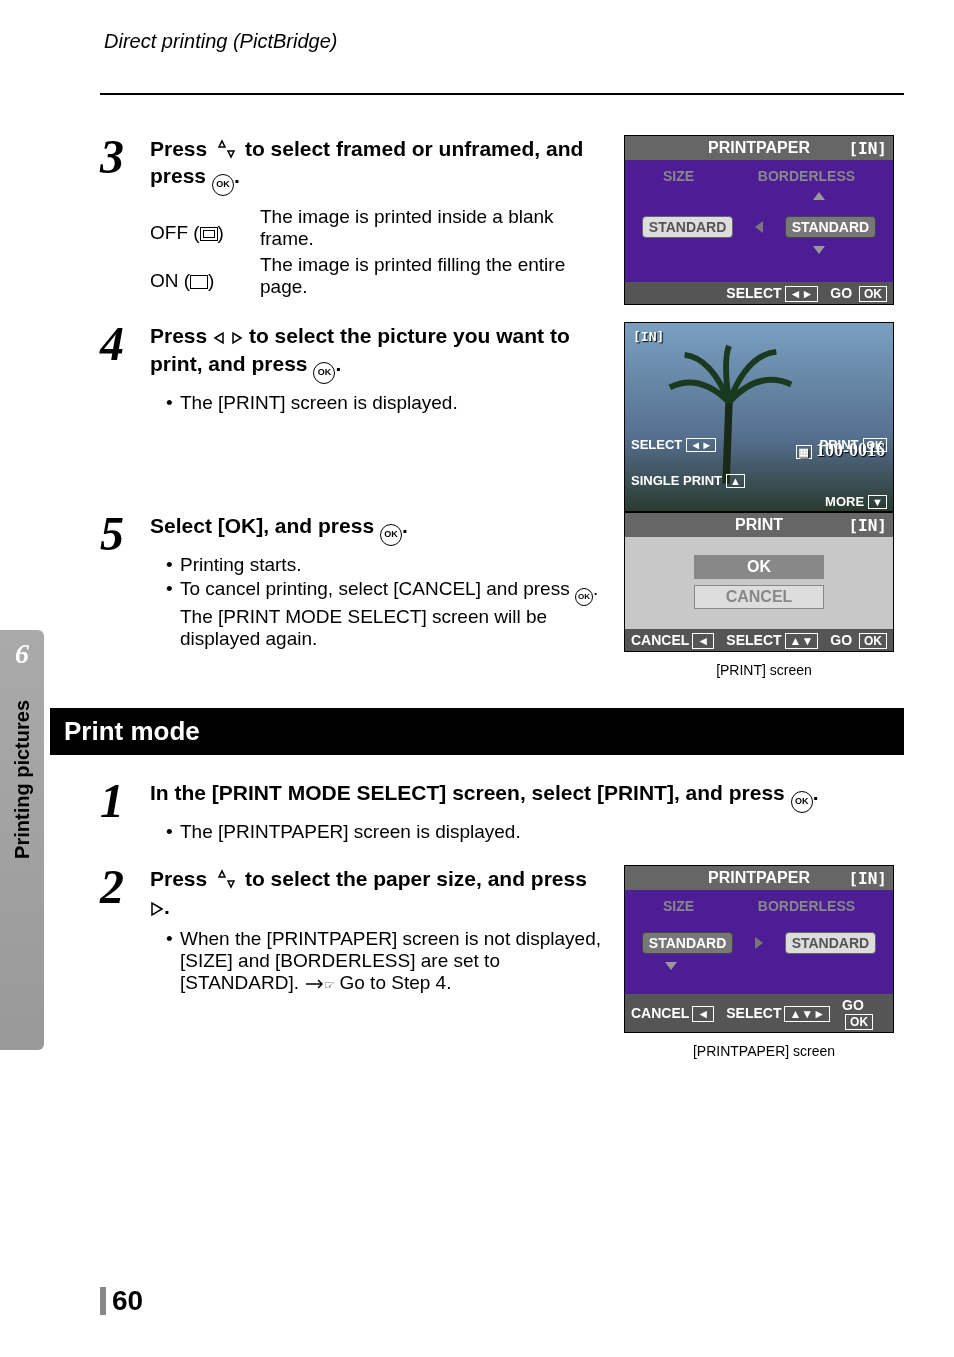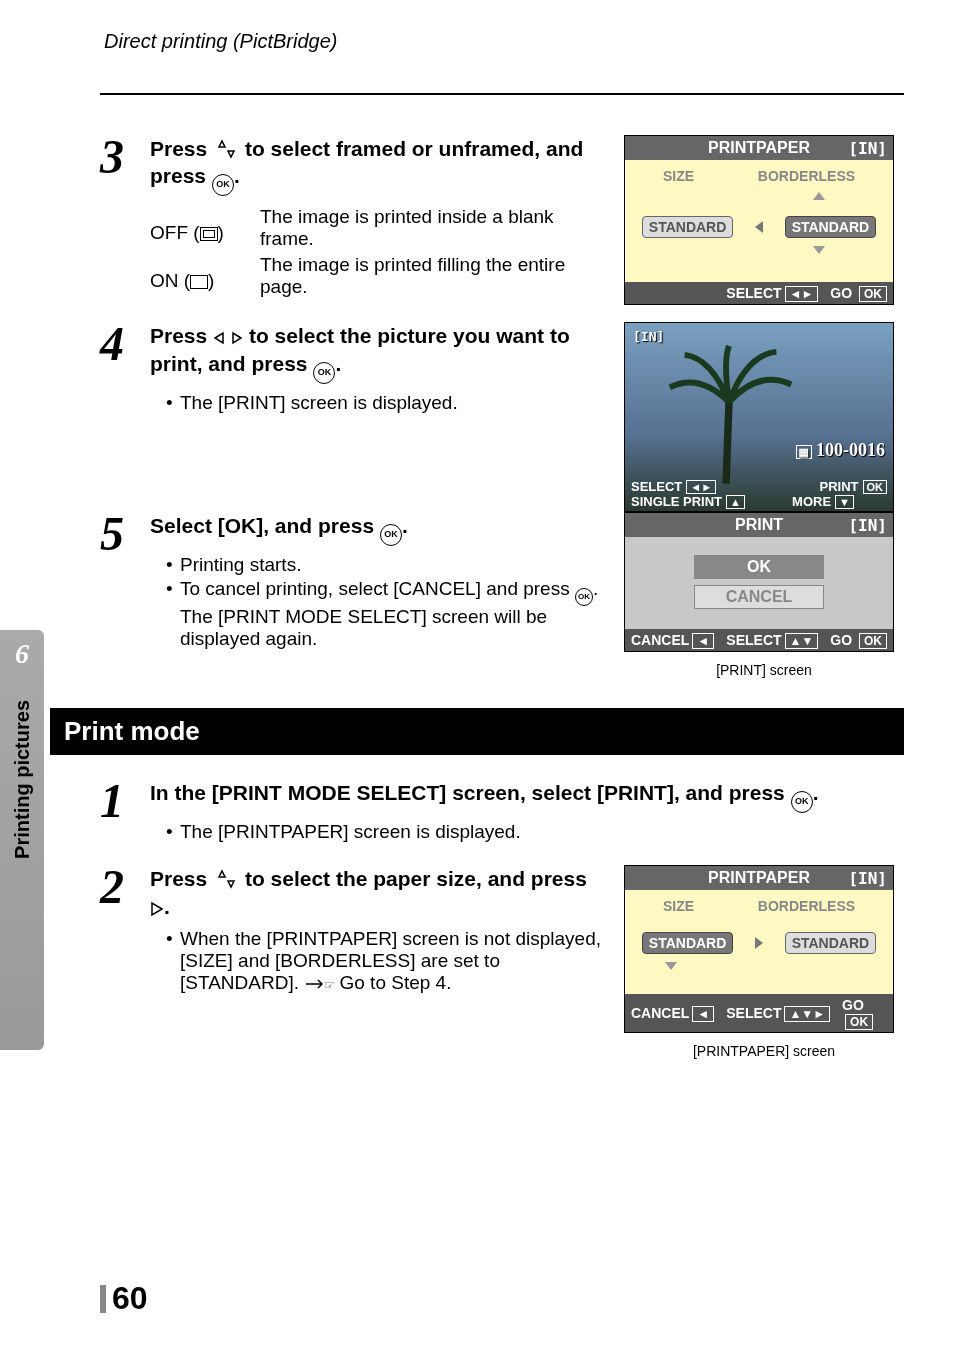--- a/index.html
+++ b/index.html
@@ -24,21 +24,21 @@
   .bullets li { list-style: none; position: relative; padding-left: 14px; margin-bottom: 2px; }
   .bullets li::before { content: "•"; position: absolute; left: 0; }
   .small-icon-box { display:inline-block; width:18px;height:14px;border:1.5px solid #000; vertical-align:-2px; position:relative;}
   .small-icon-box.inner::after{content:"";position:absolute;left:2px;top:2px;right:2px;bottom:2px;border:1px solid #000;}
   .ok-circle { display:inline-block;width:22px;height:22px;border:1.5px solid #000;border-radius:50%;vertical-align:-4px;font-size:9px;line-height:19px;text-align:center;font-weight:bold;}
 
   
   .device { border:1px solid #000; width:270px; background:#888; margin-bottom:10px; font-family:Arial,sans-serif; }
   .dev-title { background:#666;color:#fff;font-weight:bold;text-align:center;padding:3px 6px;font-size:16px; display:flex;justify-content:center;align-items:center;position:relative;}
   .dev-title .tag { position:absolute;right:6px;font-family:monospace;font-weight:bold;}
-  .dev-body { background:#fef9c3; padding:8px 6px 6px 6px; }
+  .dev-body { background:#4c1d95; padding:8px 6px 6px 6px; }
   .dev-cols { display:flex; justify-content:space-around; text-align:center; font-size:14px; font-weight:bold; color:#888;}
   .dev-btns { display:flex; justify-content:space-around; margin-top:12px; align-items:center;}
   .dev-btn { background:#ddd;border:1px solid #666;border-radius:4px;padding:2px 6px;font-weight:bold;font-size:14px;color:#555;}
   .dev-btn.dark { background:#777;color:#fff;border-color:#444;}
   .tri-left,.tri-right,.tri-up,.tri-down{width:0;height:0;display:inline-block;}
   .tri-left{border-top:6px solid transparent;border-bottom:6px solid transparent;border-right:8px solid #777;}
   .tri-right{border-top:6px solid transparent;border-bottom:6px solid transparent;border-left:8px solid #777;}
   .tri-up{border-left:6px solid transparent;border-right:6px solid transparent;border-bottom:8px solid #999;}
   .tri-down{border-left:6px solid transparent;border-right:6px solid transparent;border-top:8px solid #999;}
   .dev-foot { background:#555;color:#fff;display:flex;justify-content:flex-end;gap:12px;padding:3px 6px;font-weight:bold;font-size:14px;align-items:center;}
@@ -59,21 +59,21 @@
   .cancel-btn{background:#ddd;border:1px solid #888;color:#888;font-weight:bold;padding:2px 0;width:130px;margin:0 auto;font-size:16px;}
 
   .section-bar { background:#000;color:#fff;font-size:26px;font-weight:bold;padding:8px 14px;margin:30px 0 24px -50px;}
 
   .side-tab { position:absolute;left:0;top:630px;width:44px;height:420px;background:linear-gradient(#aaa,#999);border-top-right-radius:6px;border-bottom-right-radius:6px; }
   .side-tab .chnum{color:#fff;font-style:italic;font-weight:bold;font-size:28px;text-align:center;margin-top:8px;font-family:"Times New Roman",serif;}
   .side-tab .chlabel{color:#000;font-weight:bold;font-size:20px;writing-mode:vertical-rl;transform:rotate(180deg);margin:30px auto 0 auto;}
 
   .page-num-box{position:absolute;left:100px;bottom:40px;}
   .page-num-bar{display:inline-block;width:6px;height:28px;background:#888;vertical-align:middle;margin-right:6px;}
-  .page-num{font-weight:bold;font-size:32px;vertical-align:middle;}
+  .page-num{font-weight:bold;font-size:28px;vertical-align:middle;}
 
   svg { overflow: visible; }
 </style>
 </head>
 <body>
 
 <div class="page">
 
   <div class="side-tab">
     <div class="chnum">6</div>
@@ -168,21 +168,21 @@
                 <span class="badge">◄►</span>
               </div>
             <div style="justify-content:flex-end;">
                 <span>PRINT</span>
                 <span class="badge">OK</span>
               </div>
             <div>
                 <span>SINGLE PRINT</span>
                 <span class="badge">▲</span>
               </div>
-            <div style="justify-content:center;">
+            <div style="justify-content:flex-end;margin-top:42px;">
                 <span>MORE</span>
                 <span class="badge">▼</span>
               </div>
           </div>
         </div>
       </div>
     </div>
 
     <div class="row">
       <div class="left-col">

